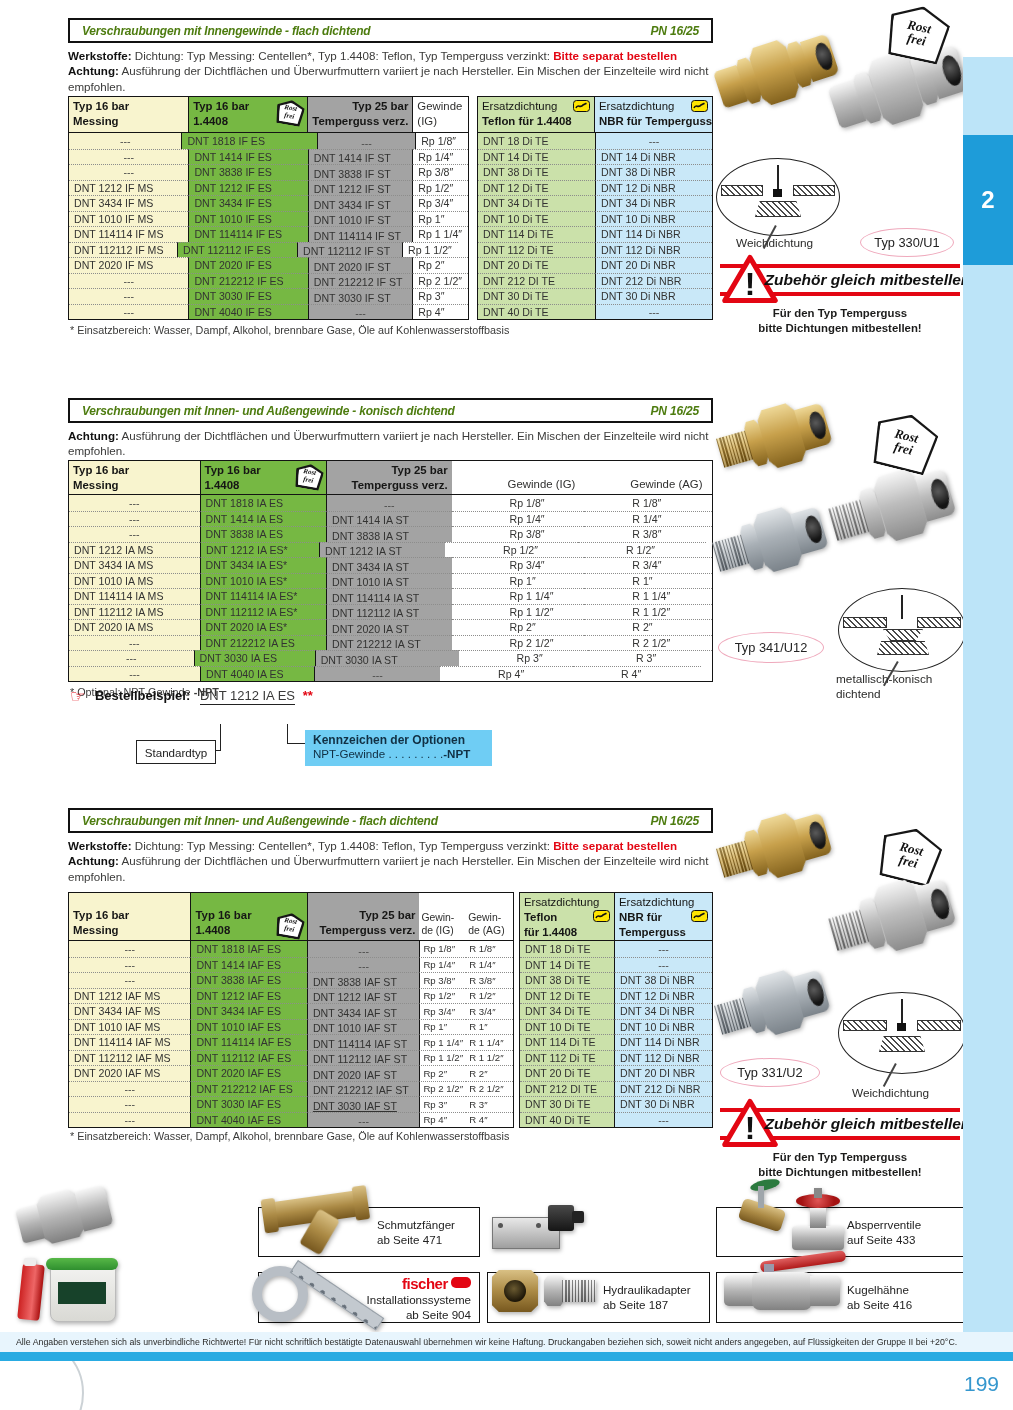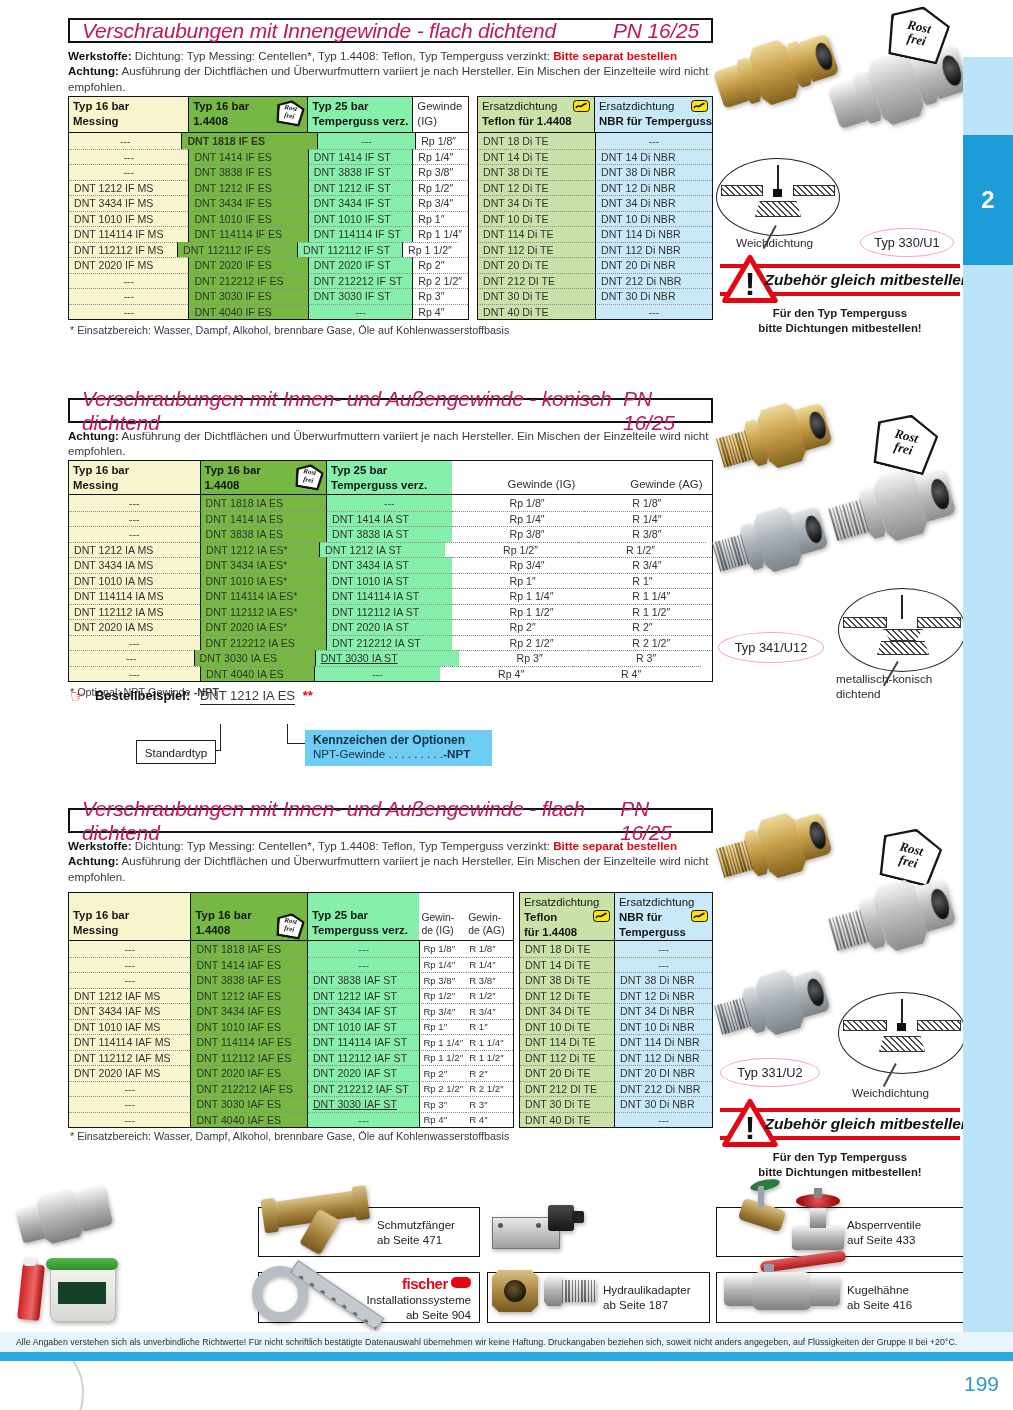--- a/index.html
+++ b/index.html
@@ -3,21 +3,21 @@
 <meta charset="utf-8">
 <style>
   html,body{margin:0;padding:0;background:#fff;}
   #page{position:relative;width:1013px;height:1410px;background:#fff;overflow:hidden;
         font-family:"Liberation Sans",sans-serif;color:#2f2f2e;}
   .abs{position:absolute;}
   
   .titlebar{position:absolute;left:68px;width:645px;height:25px;border:2px solid #111;
     background:#fff;display:flex;align-items:center;justify-content:space-between;
     padding:0 12px;box-sizing:border-box;}
-  .titlebar .tt{font-style:italic;font-weight:normal;font-size:21px;color:#be185d;letter-spacing:-0.2px;}
+  .titlebar .tt{font-style:italic;font-weight:bold;font-size:12px;color:#4d7c0f;letter-spacing:-0.2px;}
   
   .para{position:absolute;left:68px;width:646px;font-size:11.6px;line-height:1.32;color:#3a3a39;}
   .para b{color:#111;}
   .red{color:#E30613;font-weight:bold;}
   .footnote{position:absolute;font-size:10.8px;color:#3a3a39;}
   
   .table{position:absolute;border:1.6px solid #141414;background:#fff;box-sizing:border-box;}
   .thead{display:flex;border-bottom:1.6px solid #141414;box-sizing:border-box;}
   .hcell{box-sizing:border-box;padding:2px 4px;font-size:11.4px;font-weight:bold;color:#161615;
     display:flex;flex-direction:column;position:relative;}
@@ -25,21 +25,21 @@
   .hcell.normalw{font-weight:normal;color:#2f2f2e;}
   .hcell.bottomal{justify-content:flex-end;}
   .hl{line-height:1.3;white-space:nowrap;}
   .trow{display:flex;}
   .tcell{box-sizing:border-box;font-size:10.6px;color:#333332;padding-left:5px;display:flex;
     align-items:center;white-space:nowrap;overflow:hidden;height:15.5px;}
   .tcell+.tcell{border-left:1px solid #141414;}
   .trow+.trow .tcell{border-top:1px dotted #8d8d8c;}
   .col-yellow{background:#F8F4CE;}
   .col-green{background:#76B843;}
-  .col-pink{background:#86efac;}
+  .col-pink{background:#a3a3a3;align-items:flex-end;}
   .col-white{background:#fff;}
   .col-ig{background:#fff;padding-left:58px;}
   .col-ag{background:#fff;padding-left:48px;}
   .col-whitesm{background:#fff;font-size:9.6px;padding-left:3px;}
   .col-lgreen{background:#CBE1AA;}
   .col-lblue{background:#C9E8F8;}
   .tcell.dash{justify-content:center;padding-left:0;color:#4c4c4b;}
   
   .stamp{position:absolute;}
   .stamp .s1{position:absolute;inset:0;background:#161616;
@@ -155,21 +155,21 @@
           <span class="hl">Temperguss verz.</span>
         </div>
       <div class="hcell col-white normalw" style="width:56px;">
           <span class="hl">Gewinde</span>
           <span class="hl">(IG)</span>
         </div>
     </div>
     <div class="tbody">
         <div class="trow">
           <div class="tcell col-yellow dash" style="width: 120px;">---</div>
-          <div class="tcell col-green" style="width: 144px; font-weight: bold;">DNT 1818 IF ES</div>
+          <div class="tcell col-green" style="width: 144px;">DNT 1818 IF ES</div>
           <div class="tcell col-pink dash" style="width: 105px;">---</div>
           <div class="tcell col-white" style="width: 56px;">Rp 1/8″</div>
         </div>
         <div class="trow">
           <div class="tcell col-yellow dash" style="width: 120px;">---</div>
           <div class="tcell col-green" style="width: 120px;">DNT 1414 IF ES</div>
           <div class="tcell col-pink" style="width: 105px;">DNT 1414 IF ST</div>
           <div class="tcell col-white" style="width: 56px;">Rp 1/4″</div>
         </div>
         <div class="trow">
@@ -459,21 +459,21 @@
         <div class="trow">
           <div class="tcell col-yellow dash" style="width: 131px;">---</div>
           <div class="tcell col-green" style="width: 127px;">DNT 212212 IA ES</div>
           <div class="tcell col-pink" style="width: 126px;">DNT 212212 IA ST</div>
           <div class="tcell col-ig" style="width: 133px; border-left: none;">Rp 2 1/2″</div>
           <div class="tcell col-ag" style="width: 128px; border-left: none;">R 2 1/2″</div>
         </div>
         <div class="trow">
           <div class="tcell col-yellow dash" style="width: 131px;">---</div>
           <div class="tcell col-green" style="width: 127px;">DNT 3030 IA ES</div>
-          <div class="tcell col-pink" style="width: 151px; text-decoration: underline;">DNT 3030 IA ST</div>
+          <div class="tcell col-pink" style="width: 151px;">DNT 3030 IA ST</div>
           <div class="tcell col-ig" style="width: 133px; border-left: none;">Rp 3″</div>
           <div class="tcell col-ag" style="width: 128px; border-left: none;">R 3″</div>
         </div>
         <div class="trow">
           <div class="tcell col-yellow dash" style="width: 131px;">---</div>
           <div class="tcell col-green" style="width: 114px;">DNT 4040 IA ES</div>
           <div class="tcell col-pink dash" style="width: 126px;">---</div>
           <div class="tcell col-ig" style="width: 133px; border-left: none;">Rp 4″</div>
           <div class="tcell col-ag" style="width: 128px; border-left: none;">R 4″</div>
         </div>

